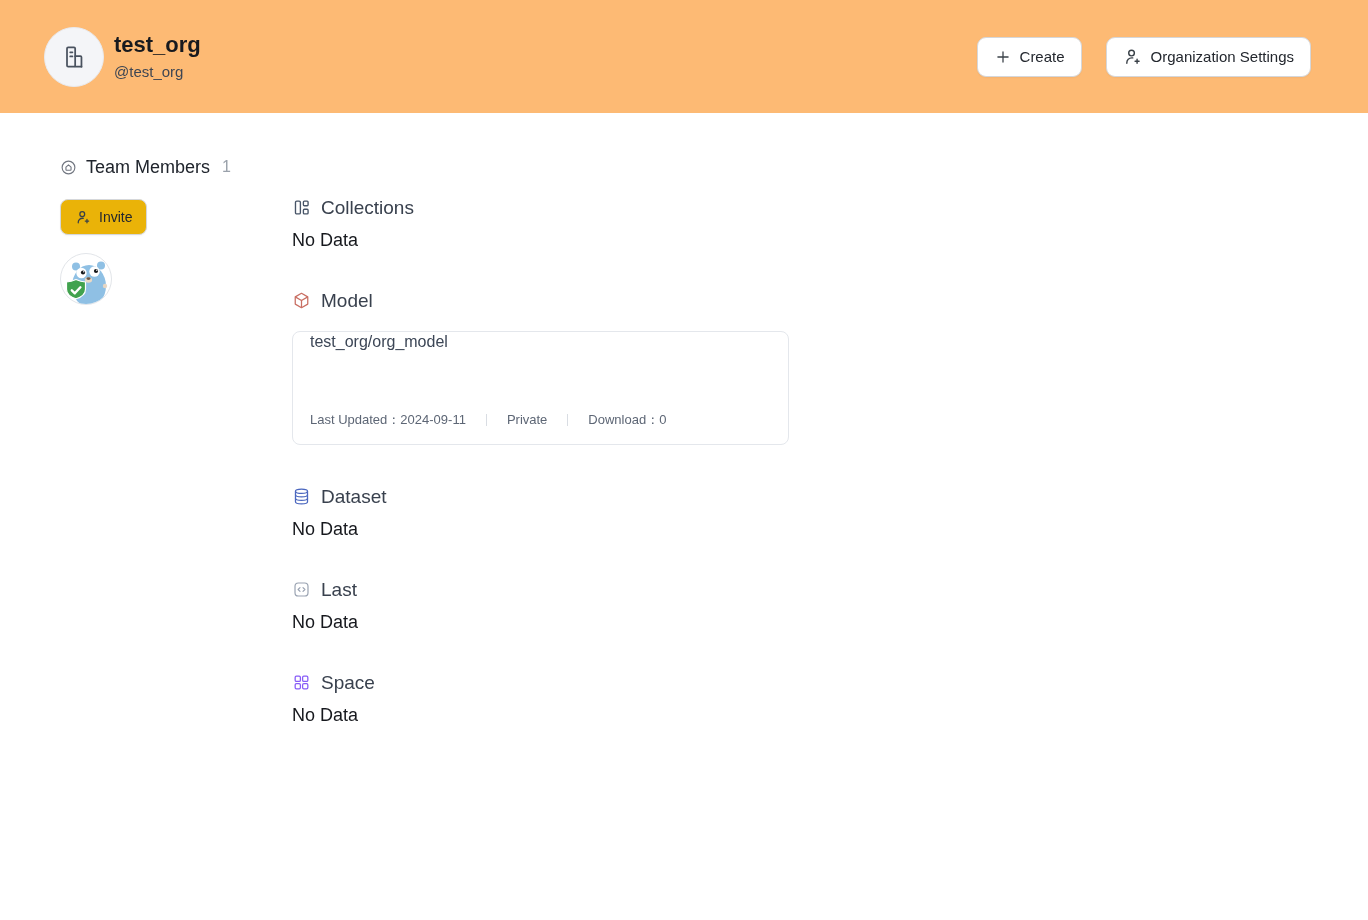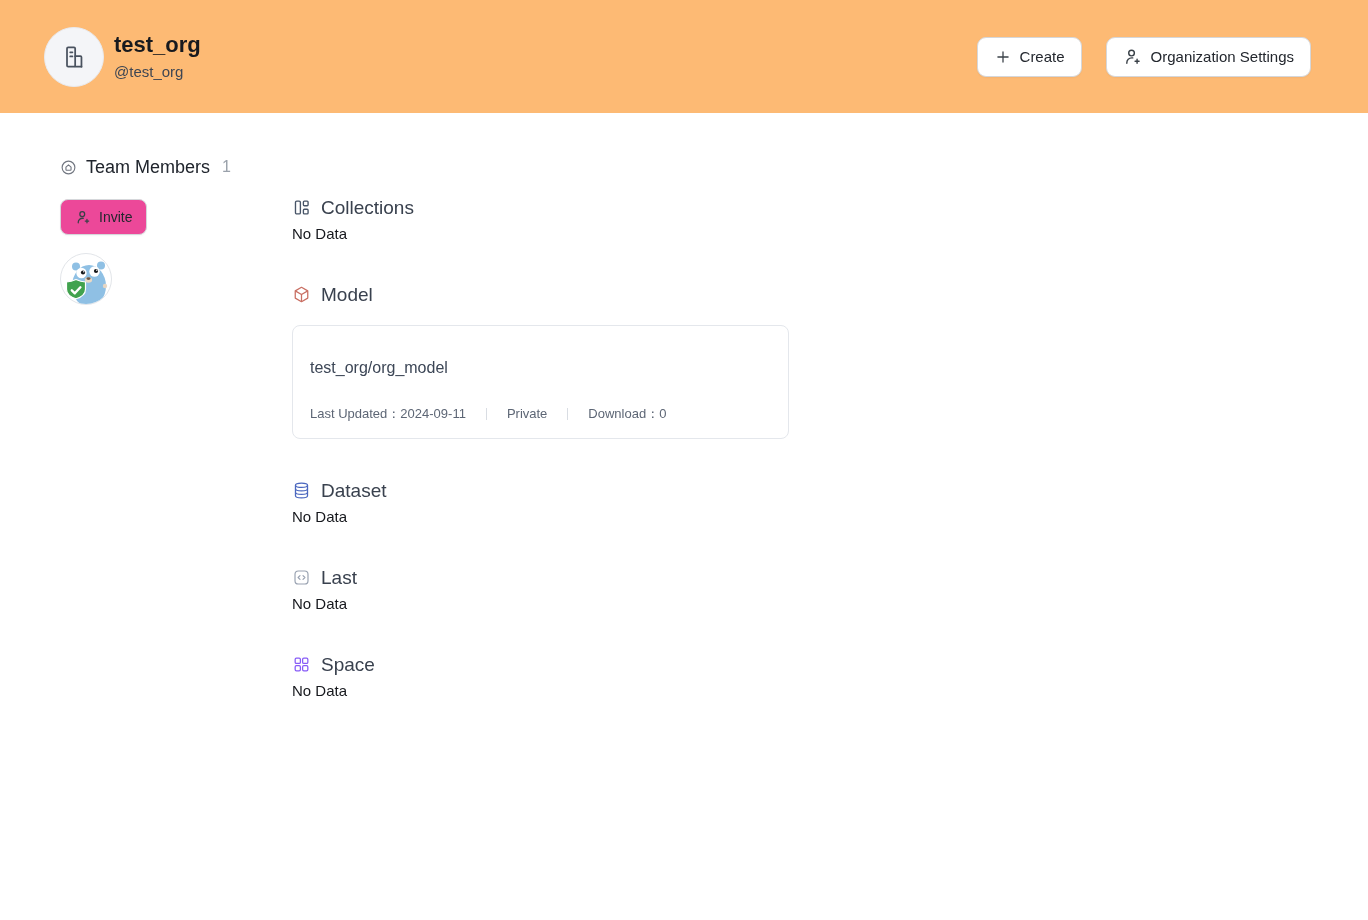--- a/index.html
+++ b/index.html
@@ -78,21 +78,21 @@
     line-height: 22px;
   }
   .member-count { font-size: 16px; font-weight: 400; color: #9aa1ab; margin-left: 3px; }
   .invite-btn {
     margin-top: 21px;
     display: inline-flex;
     align-items: center;
     gap: 7px;
     height: 36px;
     padding: 0 14px;
-    background: #ec4899;
+    background: #eab308;
     border: 1px solid #d5d7da;
     border-radius: 8px;
     font-family: inherit;
     font-size: 14px;
     color: #23272e;
     cursor: pointer;
     box-shadow: 0 1px 2px rgba(16,24,40,.04);
   }
   .members-row { margin-top: 18px; display: flex; gap: 8px; }
   .member-avatar { width: 52px; height: 52px; border-radius: 50%; cursor: pointer; }
@@ -102,31 +102,31 @@
   .section-heading {
     display: flex;
     align-items: center;
     gap: 10px;
     font-size: 19px;
     font-weight: 400;
     color: #39414e;
     line-height: 23px;
     margin-top: 40px;
   }
-  .no-data { margin-top: 6px; font-size: 15px; color: #16181d; line-height: 18px; }
+  .no-data { margin-top: 12px; font-size: 18px; color: #16181d; line-height: 18px; }
 
   
   .model-card {
     margin-top: 19px;
     width: 497px;
     height: 114px;
     background: #ffffff;
     border: 1px solid #e4e7ec;
     border-radius: 8px;
-    padding: 32px 17px 16px;
+    padding: 0 17px 16px;
     display: flex;
     flex-direction: column;
     justify-content: space-between;
     cursor: pointer;
   }
   .card-title { font-size: 16px; color: #3c4656; line-height: 20px; }
   .card-meta {
     display: flex;
     align-items: center;
     gap: 20px;

